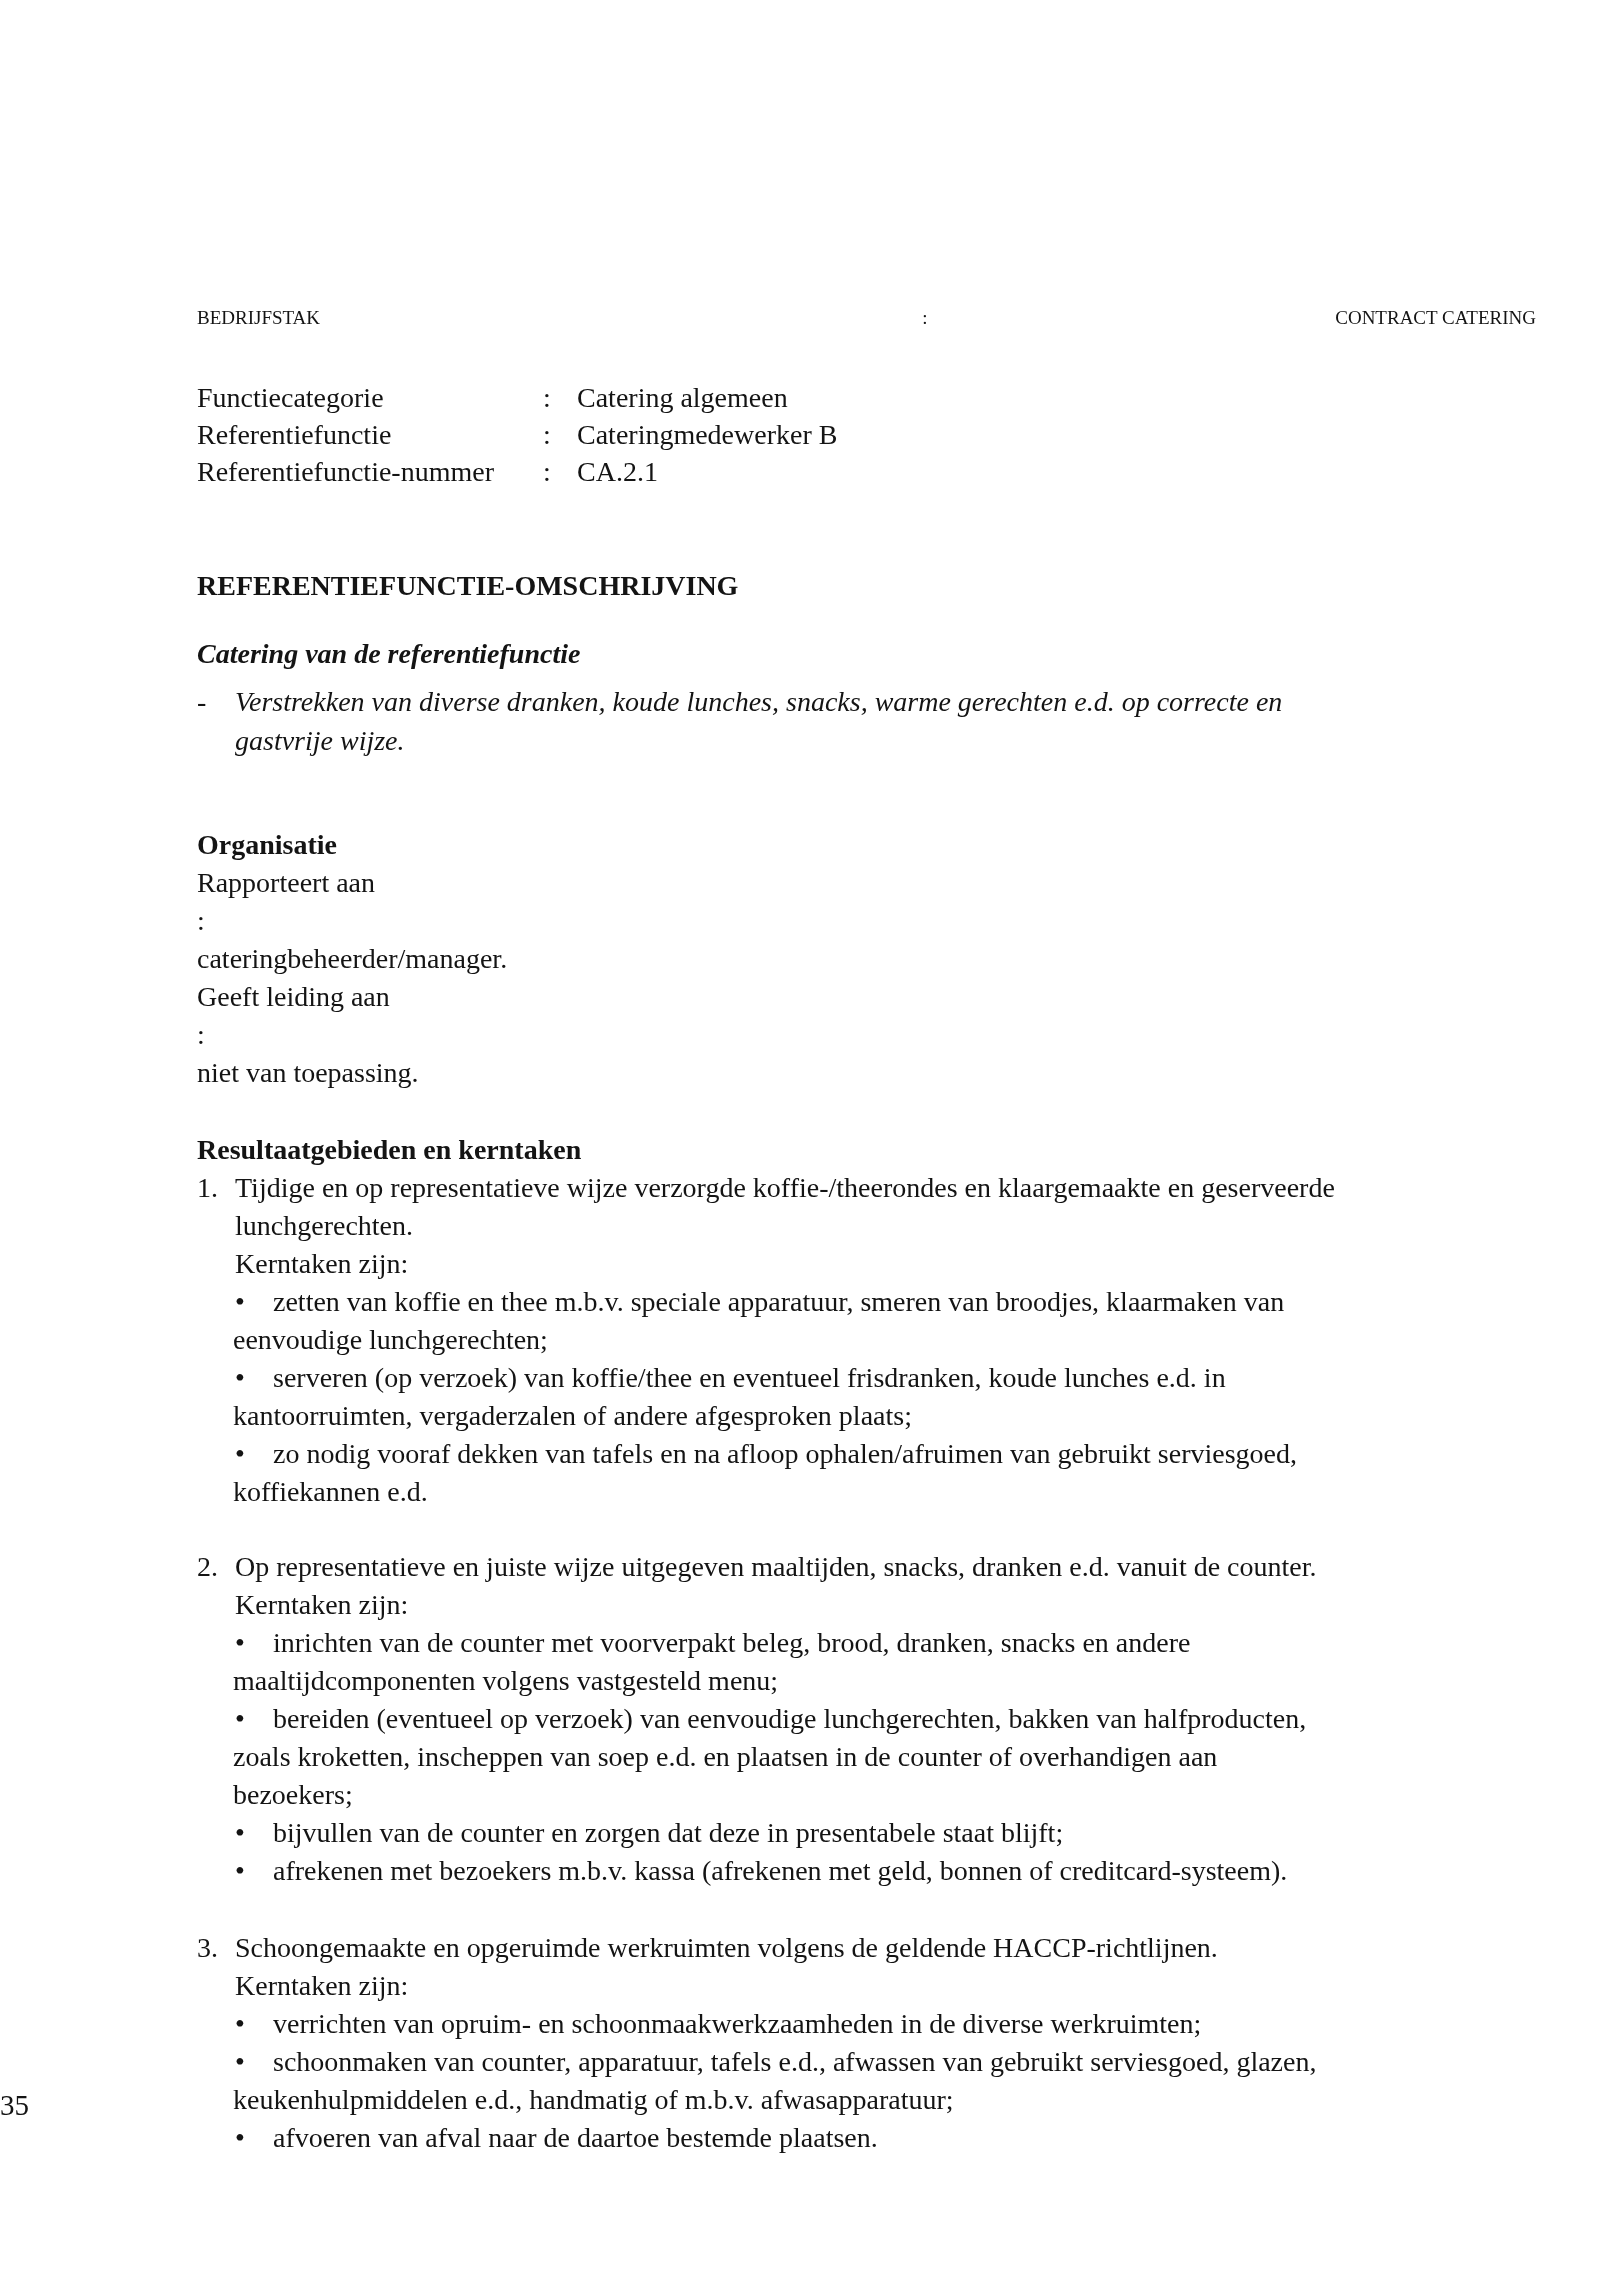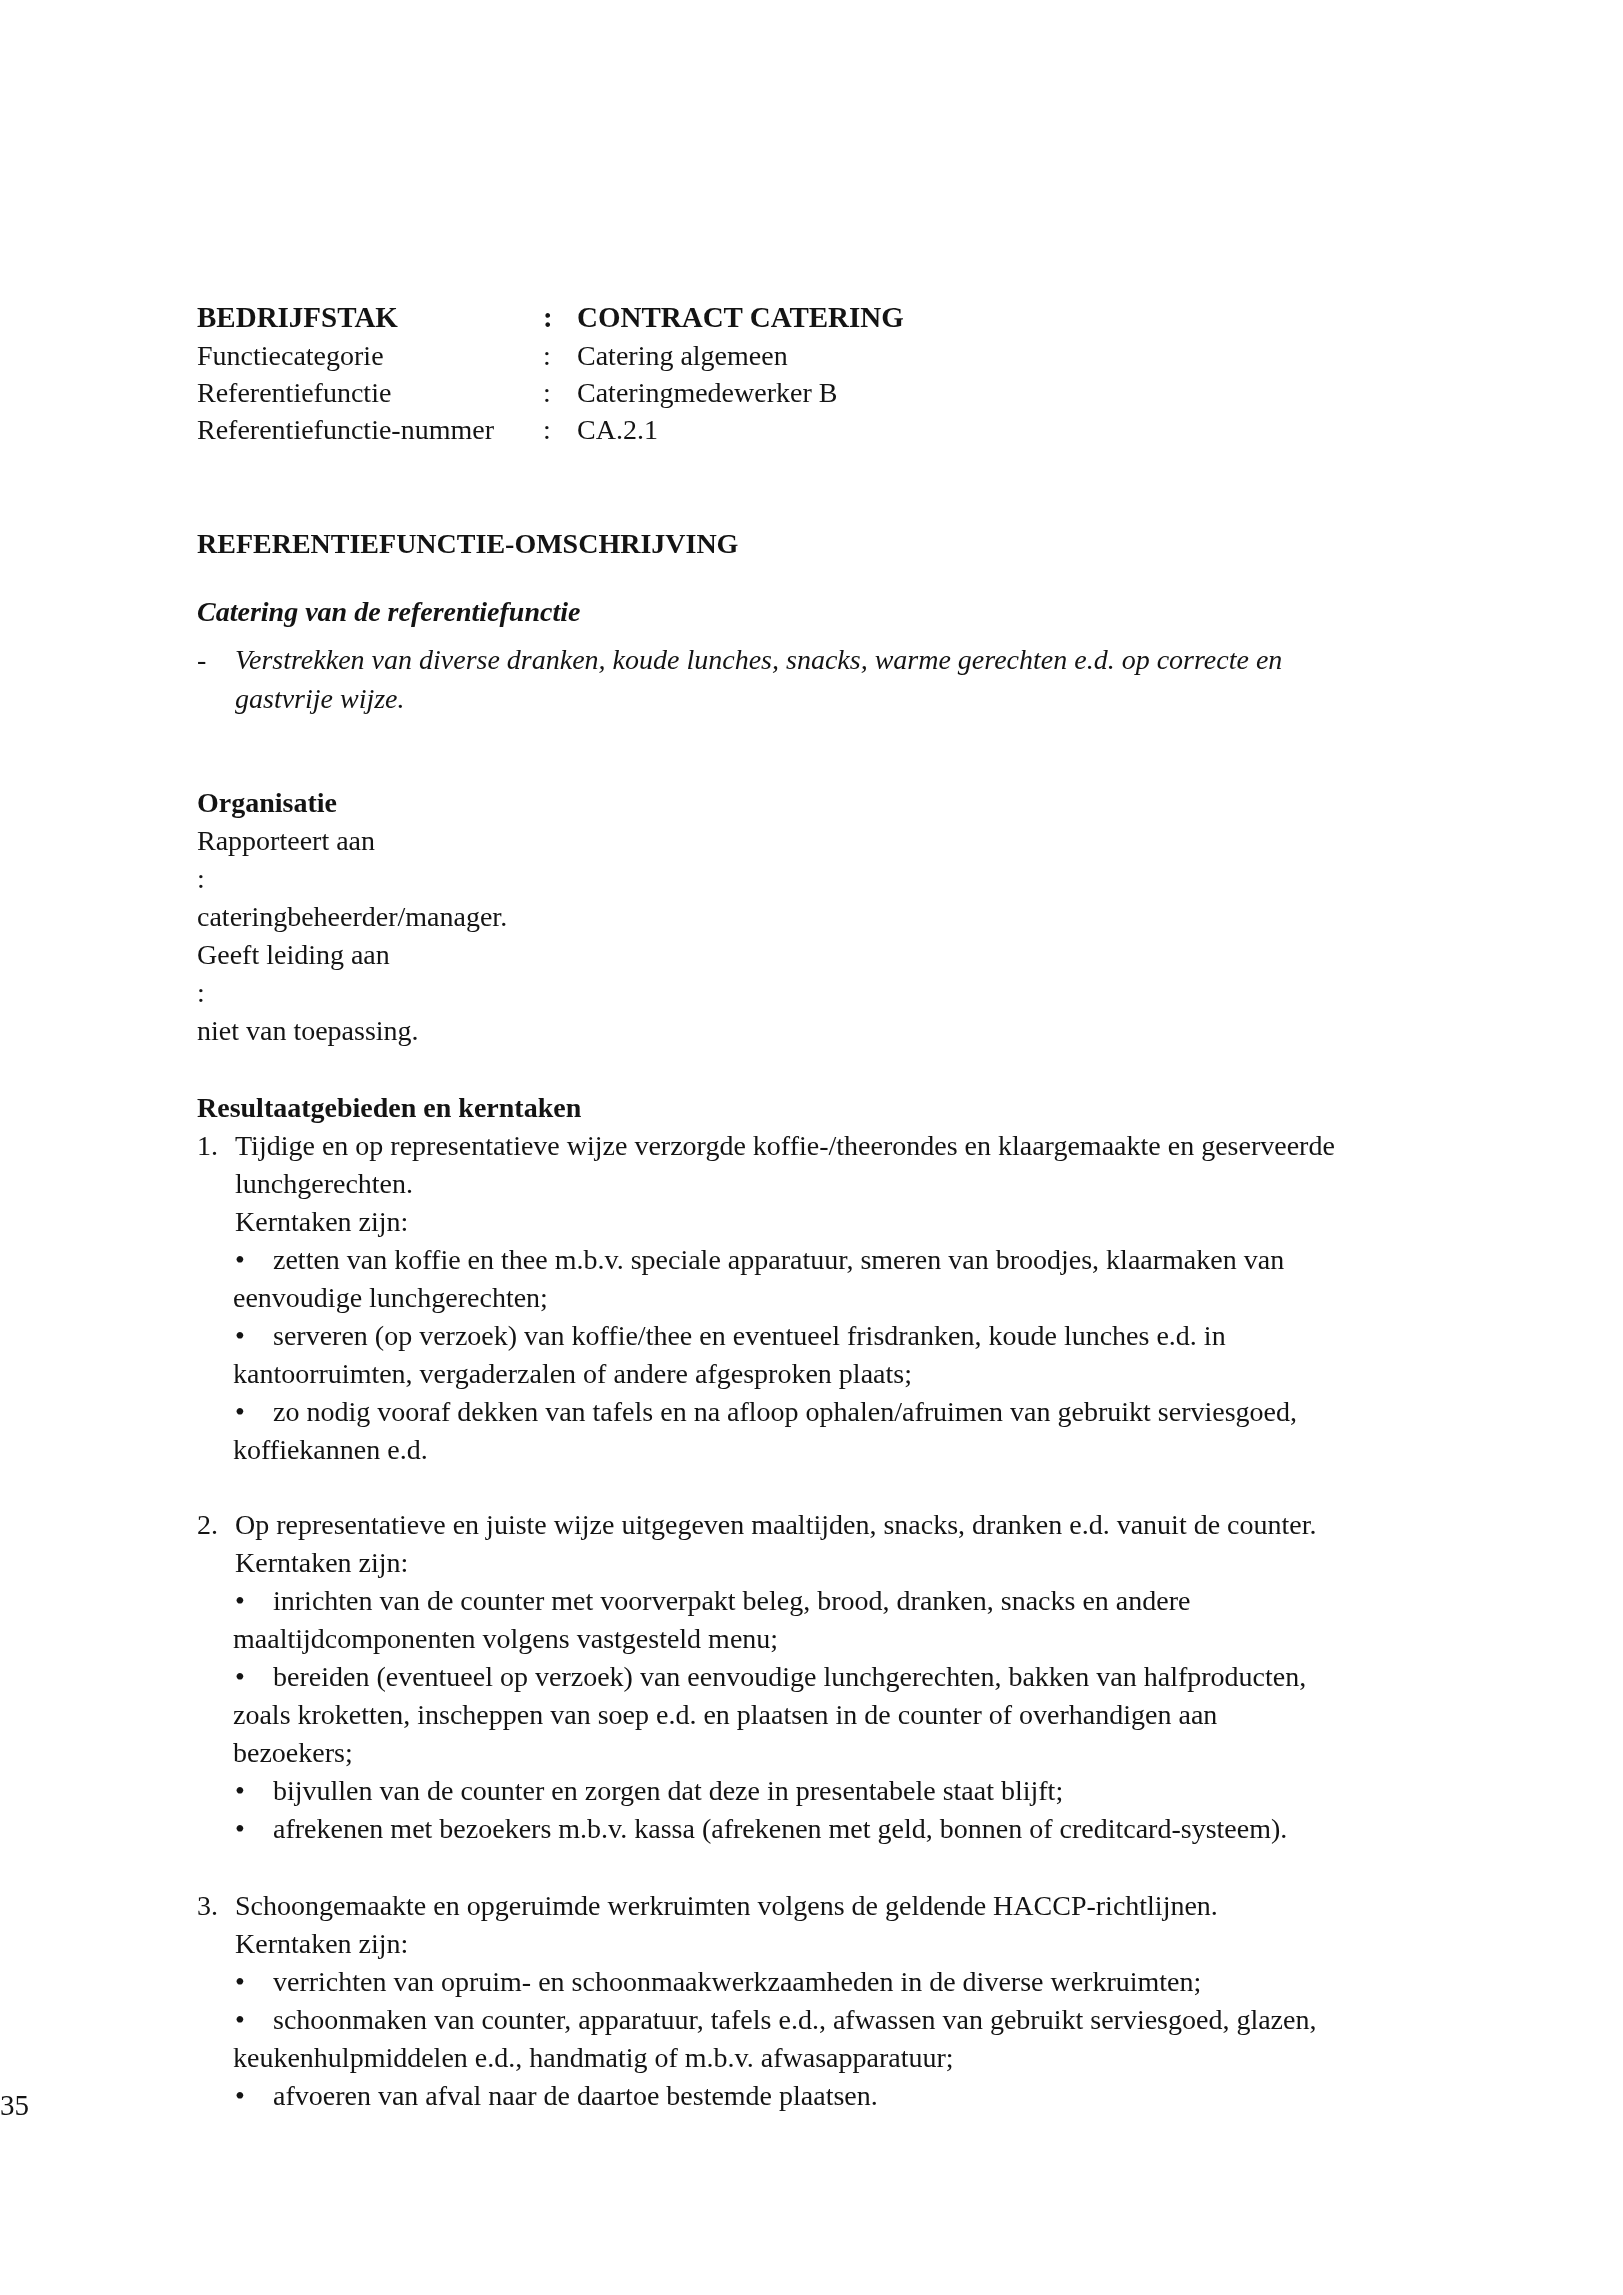--- a/index.html
+++ b/index.html
@@ -17,26 +17,26 @@
     left: 197px;
     top: 298px;
     width: 1339px;
     font-size: 28px;
     line-height: 38px;
   }
   .line { white-space: nowrap; }
   .bold { font-weight: bold; }
 
   
-  .hdr-row { display: flex; font-size: 29px; line-height: 39px; font-weight: bold; }
+  .hdr-row { display: flex; font-size: 19px; line-height: 39px; font-weight: normal; justify-content: space-between; }
   .hdr-row .lbl { width: 346px; flex: 0 0 auto; }
   .hdr-row .col { width: 34px; flex: 0 0 auto; }
 
   
-  .meta { line-height: 37px; }
+  .meta { margin-top: 42px; line-height: 37px; }
   .meta-row { display: flex; }
   .meta-row .lbl { width: 346px; flex: 0 0 auto; }
   .meta-row .col { width: 34px; flex: 0 0 auto; }
 
   .ref-title { margin-top: 76px; font-weight: bold; line-height: 39px; }
 
   .kenmerken-h { margin-top: 29px; font-weight: bold; font-style: italic; line-height: 39px; }
   .kenmerken-b { margin-top: 9px; line-height: 39px; font-style: italic; }
 
   .organisatie { margin-top: 66px; }

